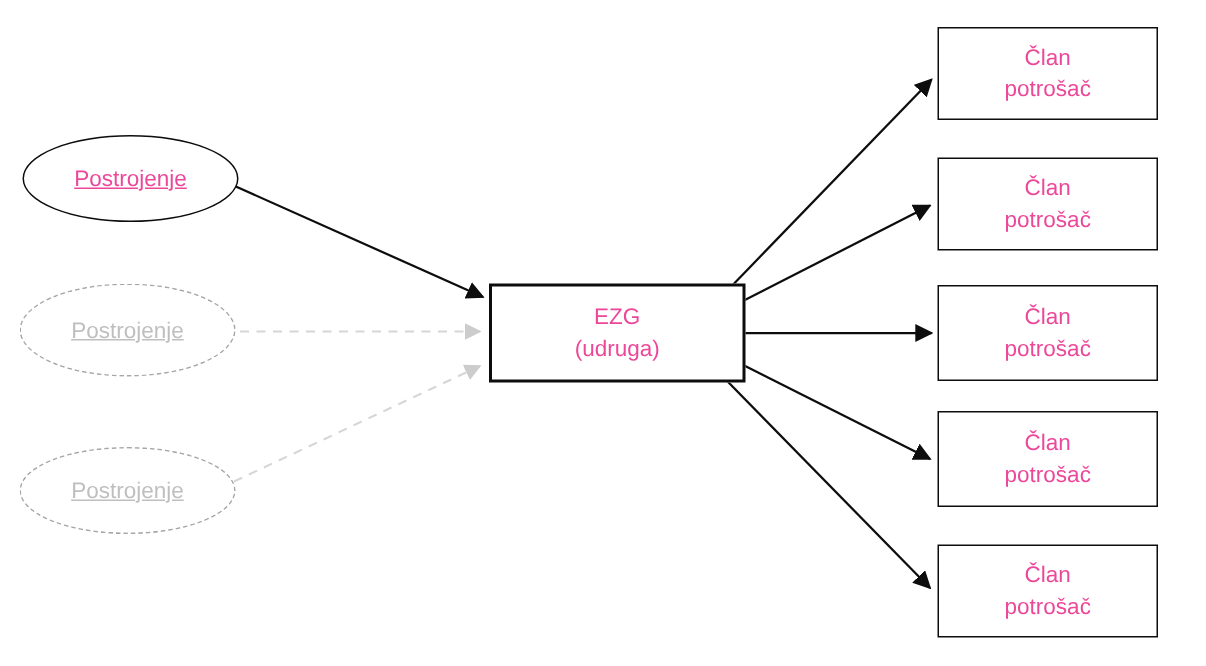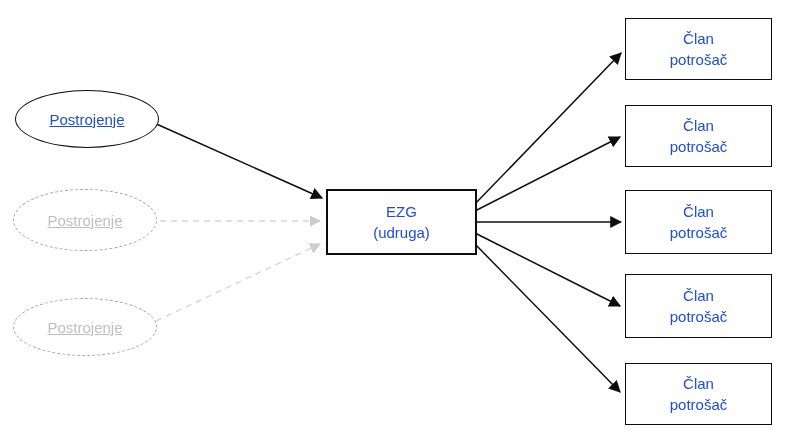--- a/index.html
+++ b/index.html
@@ -19,21 +19,21 @@
   .node {
     position: absolute;
     display: flex;
     flex-direction: column;
     align-items: center;
     justify-content: center;
     background: #ffffff;
     box-sizing: border-box;
     font-size: 15px;
     line-height: 21px;
-    color: #1d4ed8;
+    color: #ec4899;
     text-align: center;
   }
   .ellipse {
     border-radius: 50%;
     border: 1.5px solid #0d0d0d;
     text-decoration: underline;
   }
   .ellipse.inactive {
     border: 1.5px dashed #a6a6a6;
     color: #bfbfbf;
@@ -42,21 +42,21 @@
   .rect {
     border: 2px solid #0d0d0d;
   }
   .rect.member {
     border-width: 1.5px;
   }
   
   .plant-1  { left: 15px;  top: 90px;  width: 144px; height: 58px; }
   .plant-2  { left: 13px;  top: 189px; width: 144px; height: 62px; }
   .plant-3  { left: 13px;  top: 298px; width: 144px; height: 58px; }
-  .hub      { left: 326px; top: 189px; width: 151px; height: 66px; }
+  .hub      { left: 326px; top: 189px; width: 171px; height: 66px; }
   .member-1 { left: 625px; top: 18px;  width: 147px; height: 62px; }
   .member-2 { left: 625px; top: 105px; width: 147px; height: 62px; }
   .member-3 { left: 625px; top: 190px; width: 147px; height: 64px; }
   .member-4 { left: 625px; top: 274px; width: 147px; height: 64px; }
   .member-5 { left: 625px; top: 363px; width: 147px; height: 62px; }
 </style>
 </head>
 <body>
 
 <div class="canvas">

